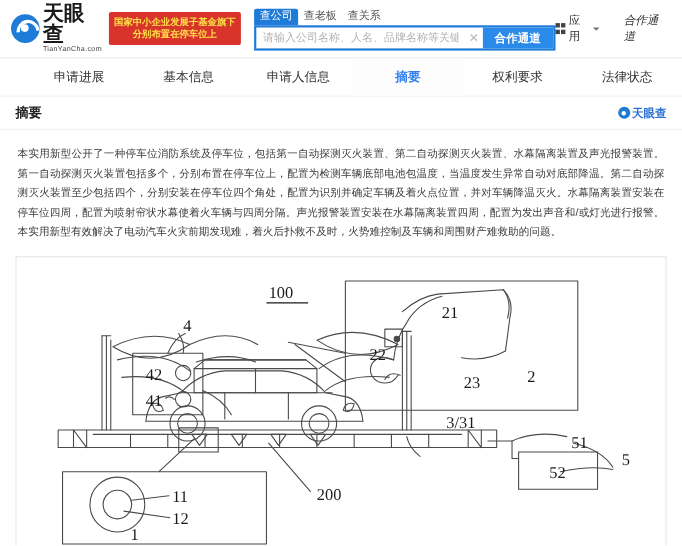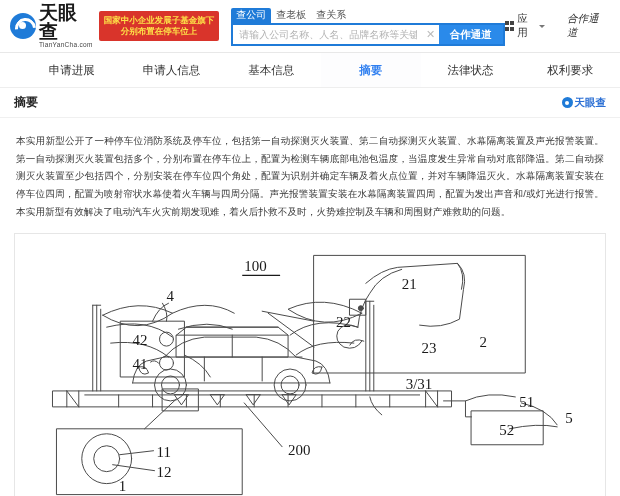--- a/index.html
+++ b/index.html
@@ -217,25 +217,25 @@
         </span>
       <span>应用</span>
       <span class="caret-dn"></span>
     </div>
     <div class="coop">合作通道</div>
   </div>
 </div>
 
 <div class="tabbar">
   <div class="tab">申请进展</div>
+  <div class="tab">基本信息</div>
   <div class="tab">申请人信息</div>
-  <div class="tab">基本信息</div>
   <div class="tab active">摘要</div>
+  <div class="tab">权利要求</div>
   <div class="tab">法律状态</div>
-  <div class="tab">权利要求</div>
 </div>
 
 <div class="sec-head">
   <div class="sec-title">摘要</div>
   <div class="sec-logo">
     <div class="sec-logo-mark"></div>
     <div class="sec-logo-text">天眼查</div>
   </div>
 </div>
 

